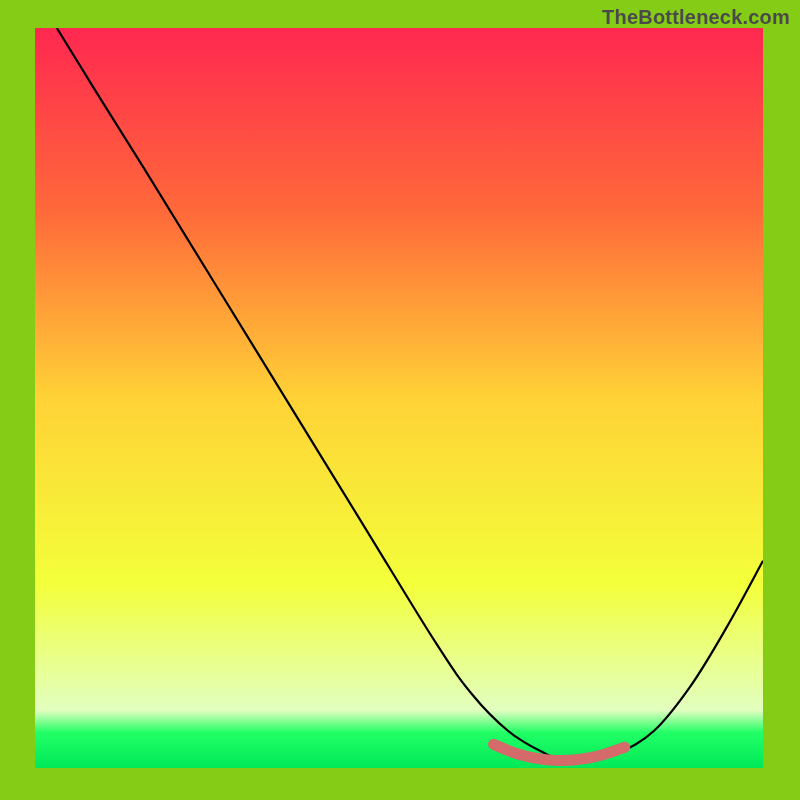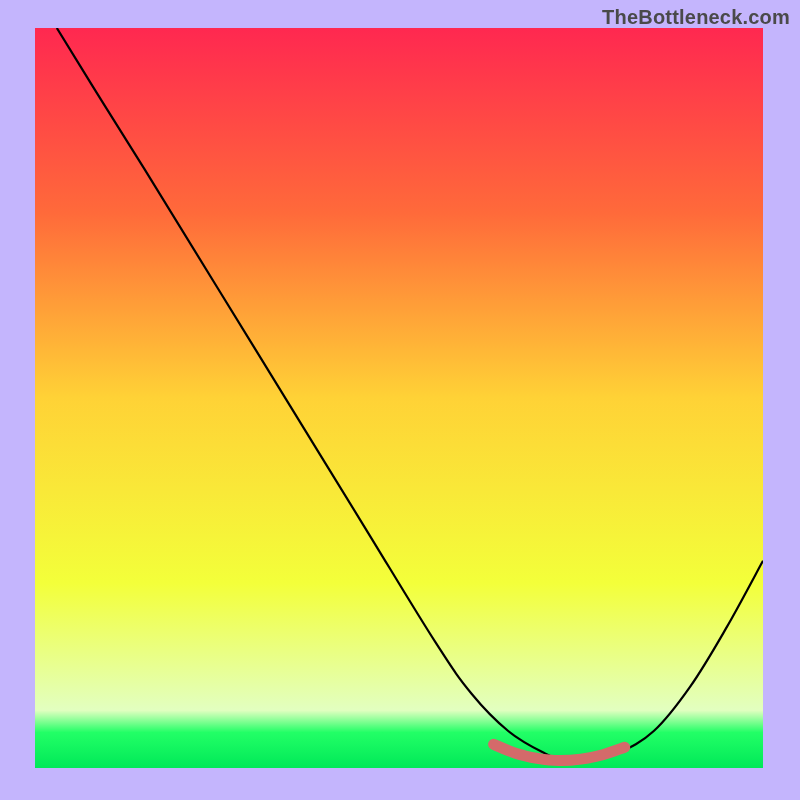--- a/index.html
+++ b/index.html
@@ -8,21 +8,21 @@
     width: 800px;
     height: 800px;
     background: #000;
     font-family: Arial, Helvetica, sans-serif;
     overflow: hidden;
   }
   .frame {
     position: relative;
     width: 800px;
     height: 800px;
-    background: #c4b5fd;
+    background: #84cc16;
   }
   .watermark {
     position: absolute;
     top: 6px;
     right: 10px;
     color: #4a4a4a;
     font-size: 20px;
     font-weight: 600;
     letter-spacing: 0.2px;
     z-index: 5;

